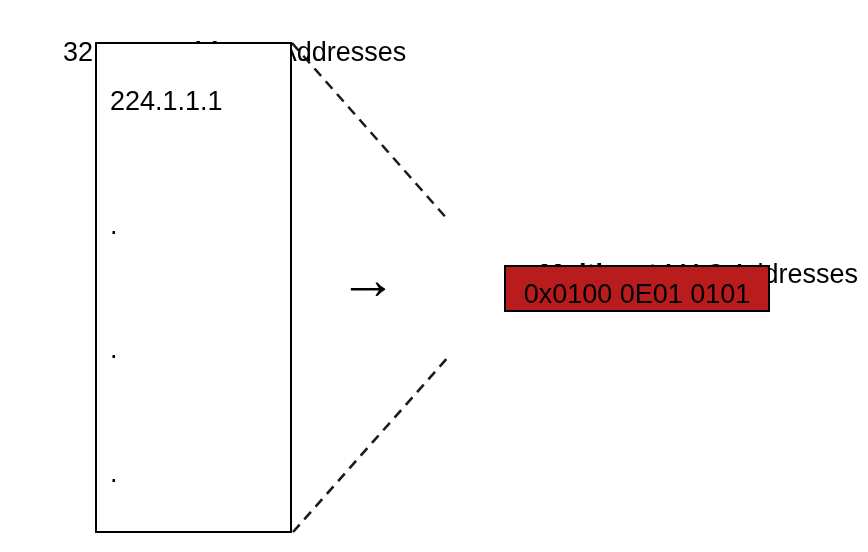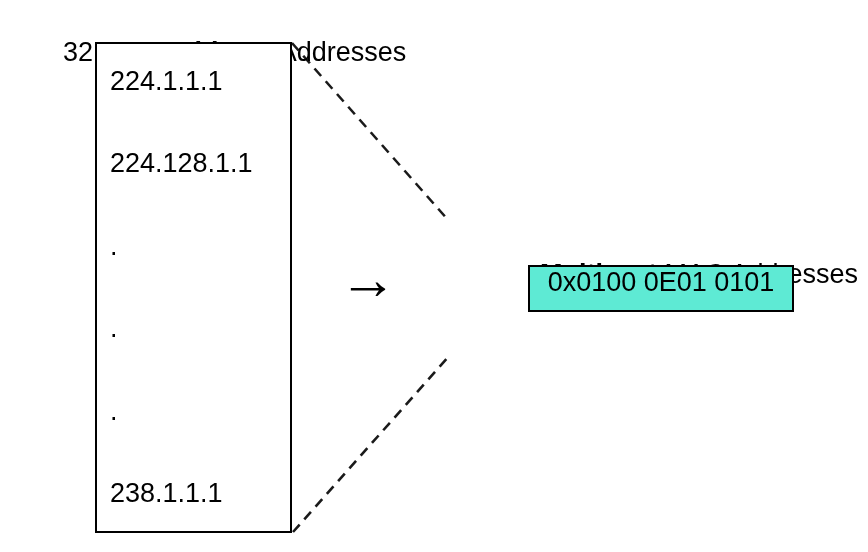--- a/index.html
+++ b/index.html
@@ -69,29 +69,29 @@
   .mac-title {
     position: absolute;
     left: 510px;
     top: 226px;
     font-size: 27px;
     line-height: 32px;
     white-space: pre;
   }
   .mac-box {
     position: absolute;
-    left: 528px;
+    left: 504px;
     top: 265px;
     width: 266px;
     height: 47px;
     border: 2.5px solid #000000;
     box-sizing: border-box;
-    background: #5eead4;
+    background: #b91c1c;
     display: flex;
-    align-items: flex-start;
+    align-items: flex-end;
     justify-content: center;
     font-size: 27px;
   }
   b { font-weight: 700; }
 </style>
 </head>
 <body>
 
 <div class="canvas">
 
@@ -99,25 +99,23 @@
     <line class="dash-line" x1="292" y1="43" x2="449" y2="221"></line>
     <line class="dash-line" x1="293" y1="532" x2="450" y2="355"></line>
   </svg>
 
   <div class="ip-title">
     <span>32 – IP </span><b>Multicast</b><span> Addresses</span>
   </div>
 
   <div class="ip-box">
     <div class="ip-row">224.1.1.1</div>
-    <div class="ip-row">224.128.1.1</div>
     <div class="ip-row">.</div>
     <div class="ip-row">.</div>
     <div class="ip-row">.</div>
-    <div class="ip-row">238.1.1.1</div>
   </div>
 
   <div class="map-arrow">→</div>
 
   <div class="mac-title">
     <b>Multicast</b><span> MAC Addresses</span>
   </div>
 
   <div class="mac-box">
     <span>0x0100 0E01 0101</span>

